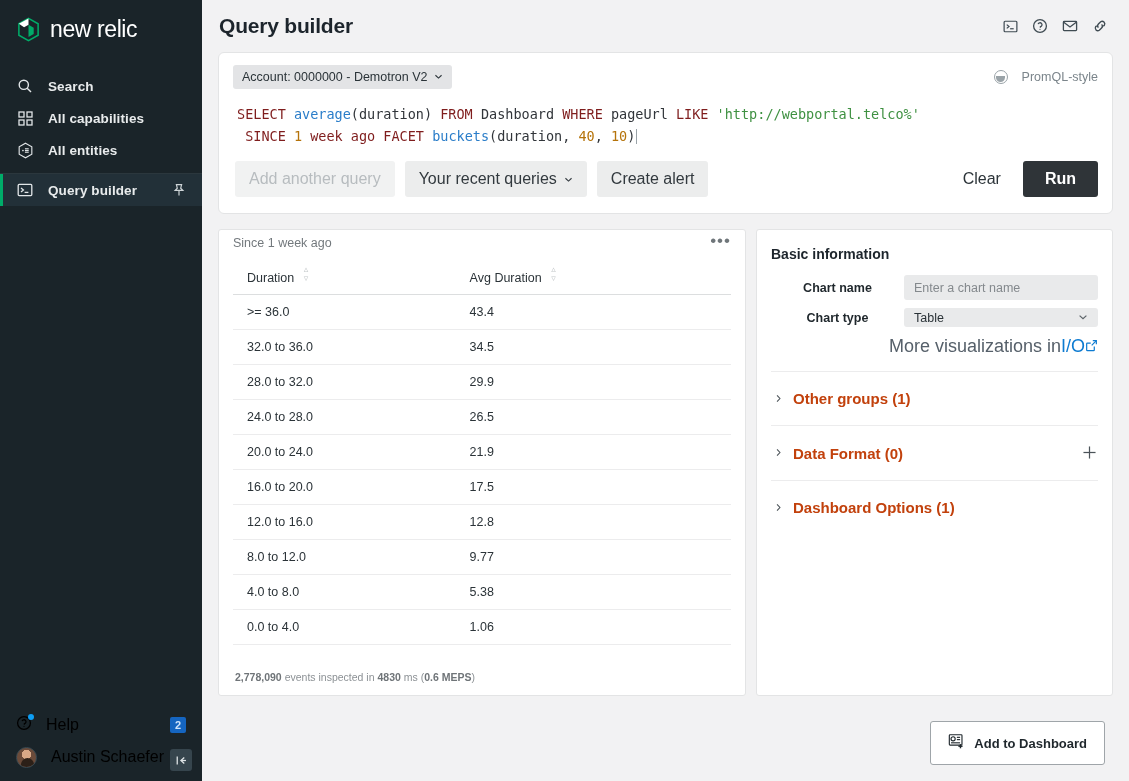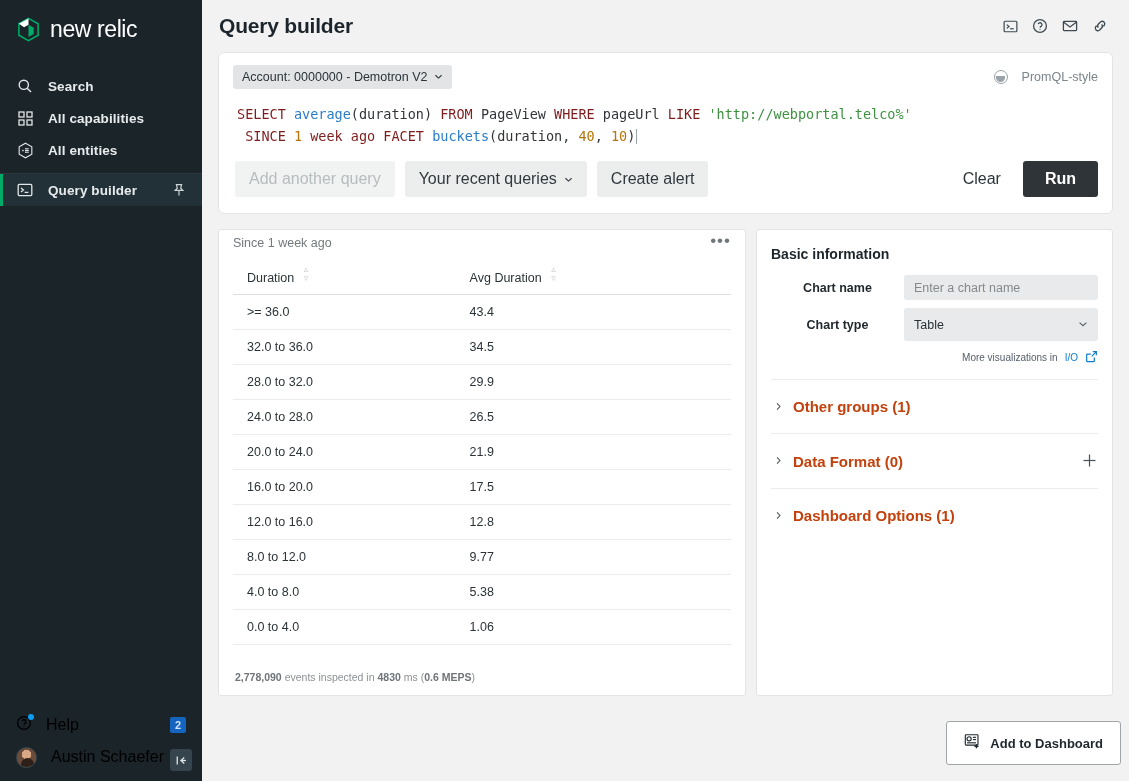--- a/index.html
+++ b/index.html
@@ -223,45 +223,45 @@
     width: 133px; font-size: 12.5px; font-weight: 700; color: #1f272c; text-align: center;
   }
   .field-input {
     flex: 1; background: #e9eaeb; border: none; border-radius: 3px;
     height: 25px; padding: 0 10px; font-size: 12.5px; color: #3b4247;
     font-family: "Liberation Sans", sans-serif;
   }
   .field-input::placeholder { color: #84898d; }
   .field-select {
     flex: 1; background: #e9eaeb; border: none; border-radius: 3px;
-    height: 33px; padding: 0 10px; font-size: 12.5px; color: #2a3237;
+    height: 19px; padding: 0 10px; font-size: 12.5px; color: #2a3237;
     display: flex; align-items: center; cursor: pointer;
   }
   .field-select .chev { margin-left: auto; color: #5c6368; font-size: 10px; }
   .more-viz {
     display: flex; justify-content: flex-end; align-items: center;
-    gap: 7px; font-size: 10px; color: #56606a; margin-top: 9px;
+    gap: 0; font-size: 18px; color: #56606a; margin-top: 9px;
     padding-bottom: 14px;
   }
   .more-viz a { color: #0d7bd1; text-decoration: none; }
   .accordion {
     border-top: 1px solid #ececed;
     padding: 18px 0 18px 0; display: flex; align-items: center;
     cursor: pointer;
   }
   .acc-chev { width: 22px; color: #4b5358; font-size: 11px; padding-left: 3px; }
   .acc-label { font-size: 15px; font-weight: 700; color: #c2410c; }
   .acc-plus {
     margin-left: auto; color: #4b5358; font-size: 19px;
     line-height: 14px; cursor: pointer;
   }
 
   
   .bottom-bar {
-    position: absolute; right: 8px; bottom: 16px; margin-top: 19px;
+    position: absolute; right: 24px; bottom: 16px; margin-top: 19px;
   }
   .btn-dashboard {
     background: #fff; border: 1px solid #9fa5a9; border-radius: 3px;
     padding: 11px 17px; font-size: 13px; color: #1f272c; font-weight: 700;
     display: flex; align-items: center; gap: 9px; cursor: pointer;
     font-family: "Liberation Sans", sans-serif;
   }
 </style>
 </head>
 <body>
@@ -410,21 +410,21 @@
               <polyline points="1.6,3.6 5,6.8 8.4,3.6"></polyline>
             </svg>
           </span>
         </div>
         <div class="promql">
           <span class="promql-ico"></span>
           <span>PromQL-style</span>
         </div>
       </div>
 
-      <div class="nrql"><span id="nrql1"><span class="k">SELECT</span><span class="id"> </span><span class="fn">average</span><span class="id">(duration) </span><span class="k">FROM</span><span class="id"> PageView </span><span class="k">WHERE</span><span class="id"> pageUrl </span><span class="k">LIKE</span><span class="id"> </span><span class="st">'http://webportal.telco%'</span></span>
+      <div class="nrql"><span id="nrql1"><span class="k">SELECT</span><span class="id"> </span><span class="fn">average</span><span class="id">(duration) </span><span class="k">FROM</span><span class="id"> Dashboard </span><span class="k">WHERE</span><span class="id"> pageUrl </span><span class="k">LIKE</span><span class="id"> </span><span class="st">'http://webportal.telco%'</span></span>
 <span id="nrql2"><span class="id"> </span><span class="k">SINCE</span><span class="id"> </span><span class="nm">1</span><span class="k"> week ago </span><span class="k">FACET</span><span class="id"> </span><span class="fn">buckets</span><span class="id">(duration, </span><span class="nm">40</span><span class="id">, </span><span class="nm">10</span><span class="id">)</span></span><span class="caret"></span></div>
 
       <div class="query-actions">
         <button class="btn btn-disabled">Add another query</button>
         <button class="btn btn-ghost">
           <span>Your recent queries</span>
           <span>
             <svg width="9" height="9" viewBox="0 0 10 10" fill="none" stroke="currentColor" stroke-width="1.2">
               <polyline points="1.6,3.6 5,6.8 8.4,3.6"></polyline>
             </svg>

